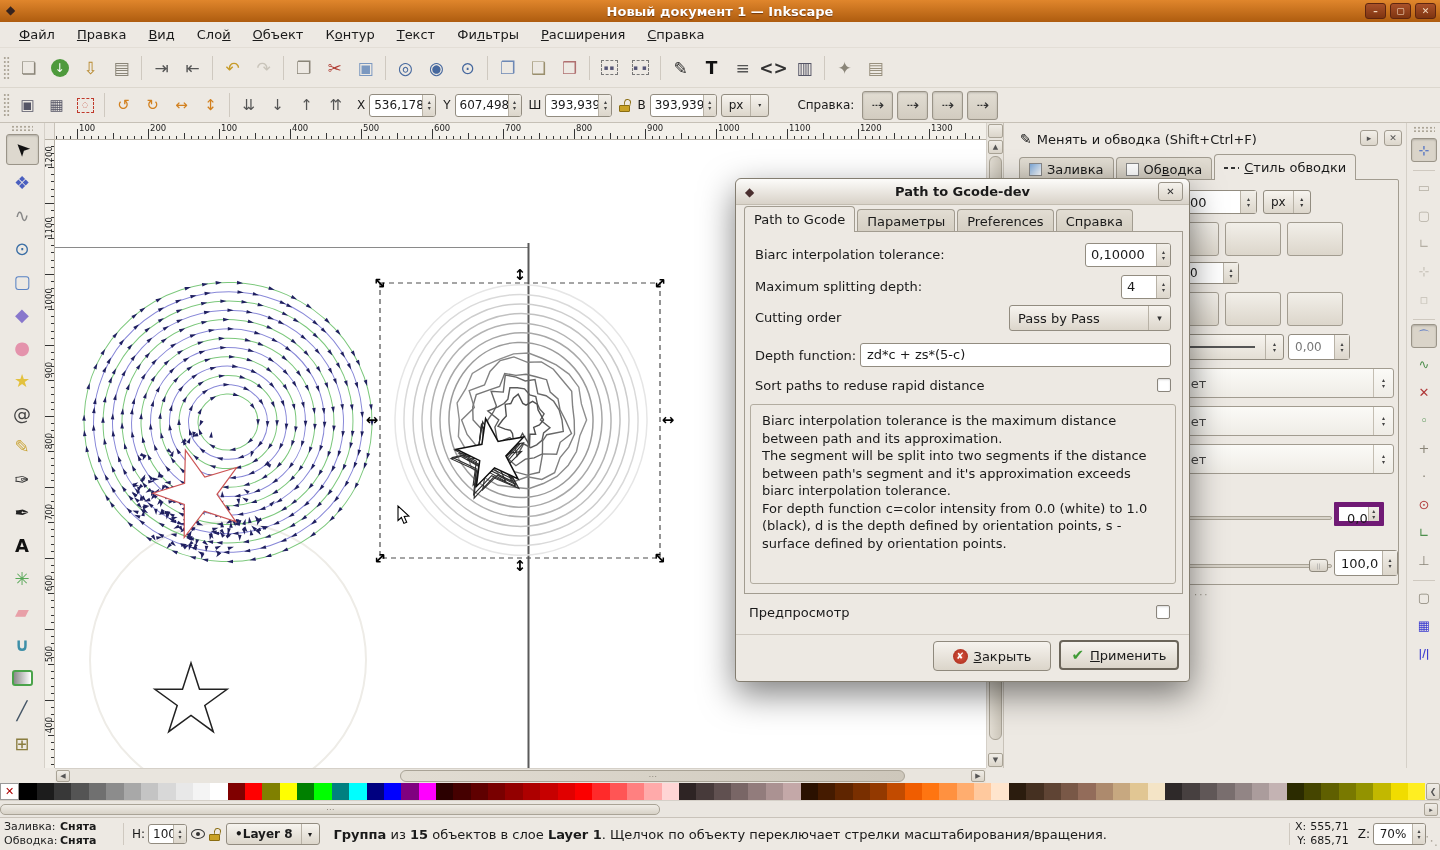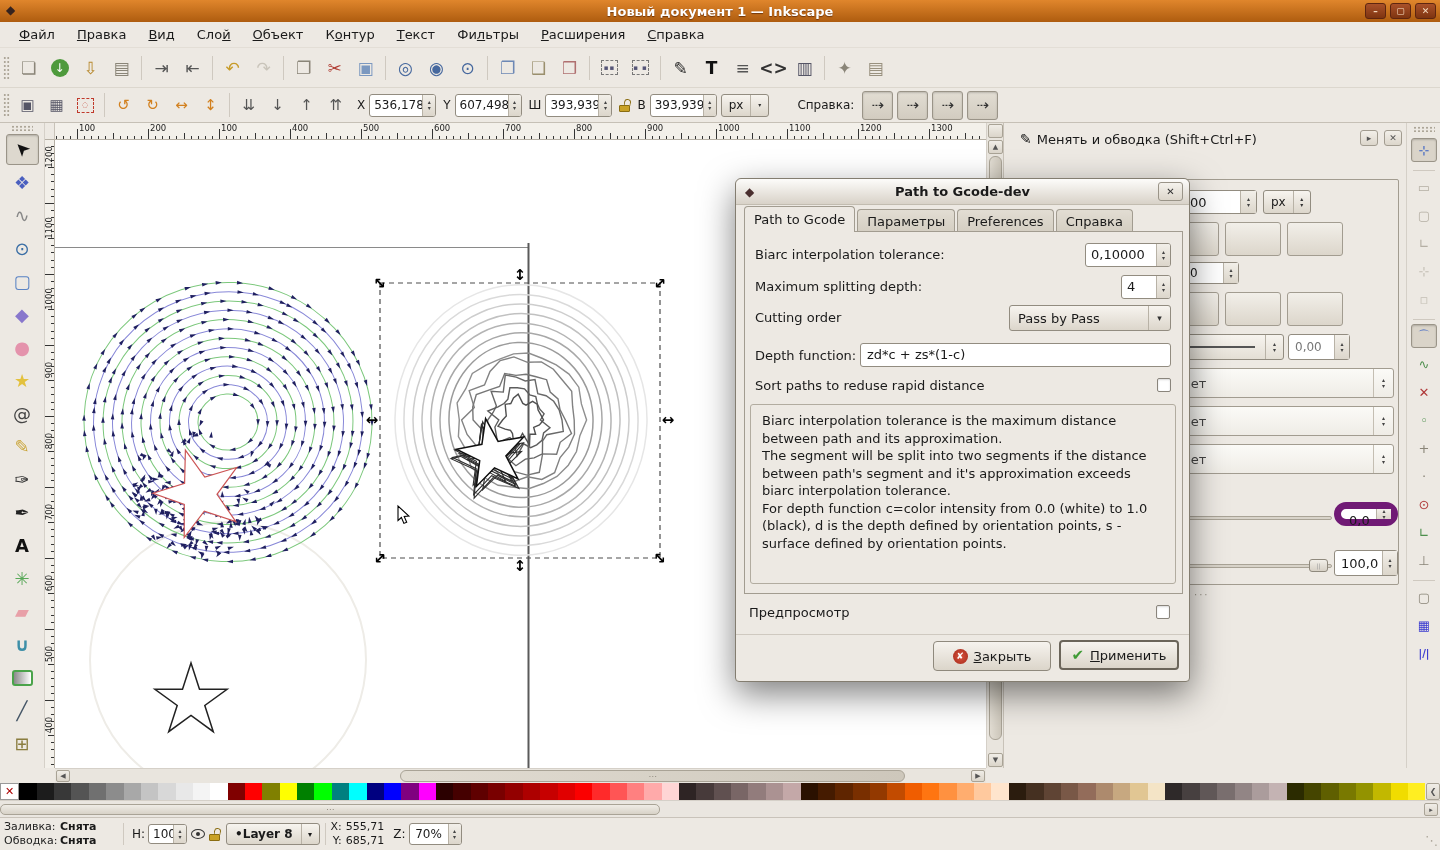--- a/index.html
+++ b/index.html
@@ -1215,20 +1215,34 @@
     <div class="sc-btn" style="right:1px;top:1px;width:14px;height:12px">▶</div>
   </div>
 
   <div class="dock">
     <div class="dock-header">
       <span class="dh-icon">✎</span>
       <span class="dock-title">Менять и обводка (Shift+Ctrl+F)</span>
       <div class="sq-btn" style="left:356px">▸</div>
       <div class="sq-btn" style="left:380px">✕</div>
     </div>
+    <div class="dock-tabs" id="dock-tabs">
+        <div class="dtab">
+          <span class="fill-chip"></span>
+          <span>Заливка</span>
+        </div>
+        <div class="dtab">
+          <span class="stroke-chip"></span>
+          <span>Об<u>в</u>одка</span>
+        </div>
+        <div class="dtab active">
+          <span class="dash-chip"></span>
+          <span><u>С</u>тиль обводки</span>
+        </div>
+      </div>
     <div class="dock-frame"></div>
 
     <div class="dw" style="left:147px;top:67px;width:106px;height:24px;border:1px solid #928C80;border-radius:3px;background:#fff;display:flex">
       <div style="flex:1;padding:4px 0 0 38px;font-size:13px">00</div>
       <div style="width:16px;border-left:1px solid #B8B2A6;background:linear-gradient(#F2EFE9,#DCD6CB);display:flex;flex-direction:column;align-items:center;justify-content:center;font-size:6px;line-height:6px;color:#444">
           <span>▴</span>
           <span>▾</span>
         </div>
     </div>
     <div class="dw combo" style="left:259px;top:67px;width:48px;height:24px">
@@ -1280,21 +1294,21 @@
         </div>
     </div>
     <div class="dw" style="left:102px;top:321px;width:288px;height:30px;border:1px solid #A29C90;border-radius:3px;background:linear-gradient(#FBFAF7,#EFECE6);display:flex;align-items:center">
       <div style="flex:1;padding-left:74px;font-size:13px;color:#444">Нет</div>
       <div style="width:20px;align-self:stretch;border-left:1px solid #C4BEB2;display:flex;flex-direction:column;align-items:center;justify-content:center;font-size:6px;line-height:6px;color:#444">
           <span>▴</span>
           <span>▾</span>
         </div>
     </div>
     <div class="slider-track" style="left:102px;top:393px;width:226px"></div>
-    <div class="dw" style="left:330px;top:379px;width:64px;height:24px;border:7px solid #701a75;border-radius:12px;background:#fff;display:flex">
+    <div class="dw" style="left:330px;top:379px;width:50px;height:24px;border:5px solid #701a75;border-radius:1px;background:#fff;display:flex">
       <div style="flex:1;padding:4px 0 0 8px;font-size:13px">0,0</div>
       <div style="width:15px;border-left:1px solid #B8B2A6;background:linear-gradient(#F2EFE9,#DCD6CB);display:flex;flex-direction:column;align-items:center;justify-content:center;font-size:6px;line-height:6px;color:#444">
           <span>▴</span>
           <span>▾</span>
         </div>
     </div>
     <div class="slider-track" style="left:102px;top:441px;width:226px"></div>
     <div class="slider-handle" style="left:305px;top:436px">||</div>
     <div class="dw" style="left:330px;top:427px;width:64px;height:26px;border:1px solid #928C80;border-radius:3px;background:#fff;display:flex">
       <div style="flex:1;padding:5px 0 0 6px;font-size:13px">100,0</div>
@@ -1443,20 +1457,21 @@
       </div>
     <div class="eye"></div>
     <span class="padlock">
         <span class="shackle"></span>
         <span class="body"></span>
       </span>
     <div class="layer-combo">
         <span class="cval" style="padding:0 8px;font-weight:bold">•Layer 8</span>
         <span class="carrow" style="width:18px;border-left:1px solid #B8B2A6;align-self:stretch;display:flex;align-items:center;justify-content:center;font-size:8px">▾</span>
       </div>
+    <div class="sb-msg" id="sb-msg"><b>Группа</b><span> из </span><b>15</b><span> объектов в слое </span><b>Layer 1</b><span>. Щелчок по объекту переключает стрелки масштабирования/вращения.</span></div>
     <div class="sb-sep"></div>
     <div class="sb-xy">
       <div class="r">
           <span>X:</span>
           <span>555,71</span>
         </div>
       <div class="r">
           <span>Y:</span>
           <span>685,71</span>
         </div>
@@ -1500,21 +1515,21 @@
             <span>▴</span>
             <span>▾</span>
           </div>
         </div>
       <div class="dlg-label" style="left:10px;top:78px">Cutting order</div>
       <div class="dlg-combo" style="left:264px;top:73px;width:162px">
           <span class="cval">Pass by Pass</span>
           <span class="carrow">▾</span>
         </div>
       <div class="dlg-label" style="left:10px;top:116px">Depth function:</div>
-      <div class="dlg-input" style="left:115px;top:111px;width:311px">zd*c + zs*(1-c)</div>
+      <div class="dlg-input" style="left:115px;top:111px;width:311px">zd*c + zs*(5-c)</div>
       <div class="dlg-label" style="left:10px;top:146px">Sort paths to reduse rapid distance</div>
       <div class="checkbox" style="left:412px;top:146px"></div>
       <div class="help-frame">Biarc interpolation tolerance is the maximum distance between path and its approximation.
 The segment will be split into two segments if the distance between path's segment and it's approximation exceeds biarc interpolation tolerance.
 For depth function c=color intensity from 0.0 (white) to 1.0 (black), d is the depth defined by orientation points, s - surface defined by orientation points.</div>
     </div>
     <div class="dlg-label" style="left:13px;top:426px">Предпросмотр</div>
     <div class="checkbox" style="left:420px;top:426px"></div>
     <div class="dlg-sep"></div>
     <div class="gtk-btn" style="left:197px;top:462px;width:118px">

